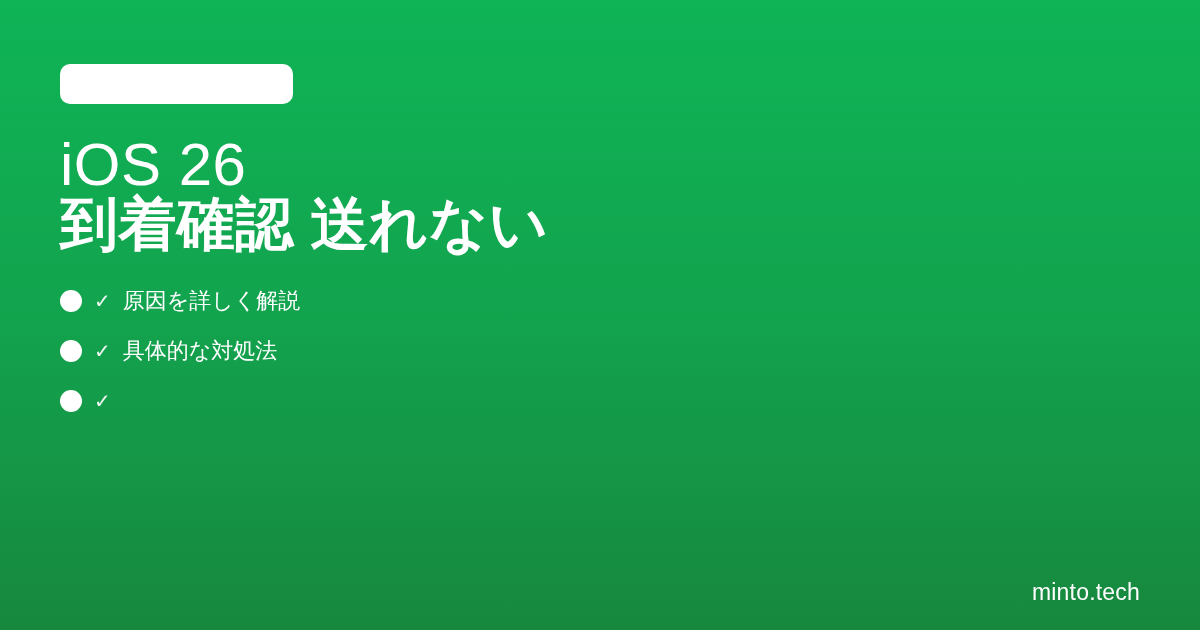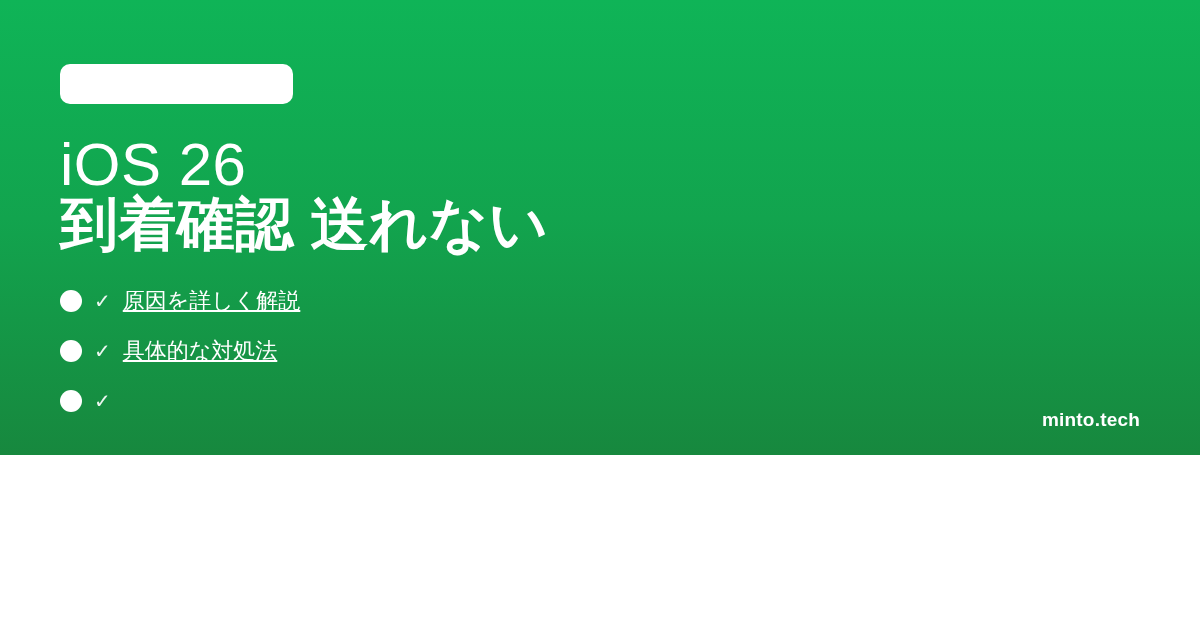--- a/index.html
+++ b/index.html
@@ -9,21 +9,21 @@
   body {
     width: 1200px;
     height: 630px;
     overflow: hidden;
     font-family: "Liberation Sans", "DejaVu Sans", sans-serif;
   }
 
   .og-card {
     position: relative;
     width: 1200px;
-    height: 455px;
+    height: 630px;
     box-sizing: border-box;
     background: linear-gradient(180deg, #0FB457 0%, #12A44E 48%, #17883E 100%);
     overflow: hidden;
   }
 
   .content {
     position: absolute;
     left: 60px;
     top: 64px;
     right: 60px;
@@ -103,30 +103,29 @@
     color: rgba(255,255,255,0.92);
     margin-right: 12px;
     line-height: 1;
   }
   .bullet-label {
     font-size: 22px;
     font-weight: 500;
     color: #FFFFFF;
     white-space: nowrap;
     line-height: 1;
-    text-decoration: underline;
   }
 
   
   .footer-brand {
     position: absolute;
     right: 60px;
     bottom: 24px;
-    font-size: 19px;
-    font-weight: 700;
+    font-size: 23px;
+    font-weight: 400;
     color: #FFFFFF;
     letter-spacing: 0.2px;
   }
 </style>
 </head>
 <body>
 
 <div class="og-card">
 
   <div class="content">

